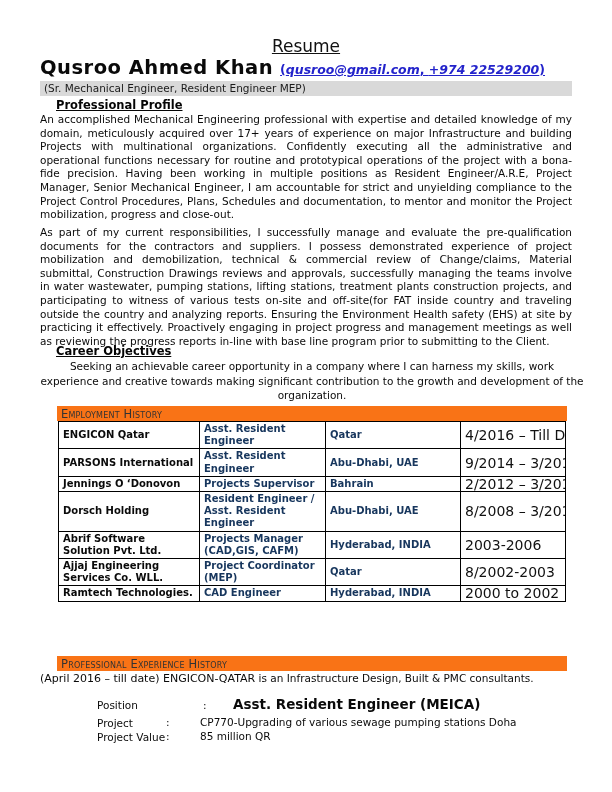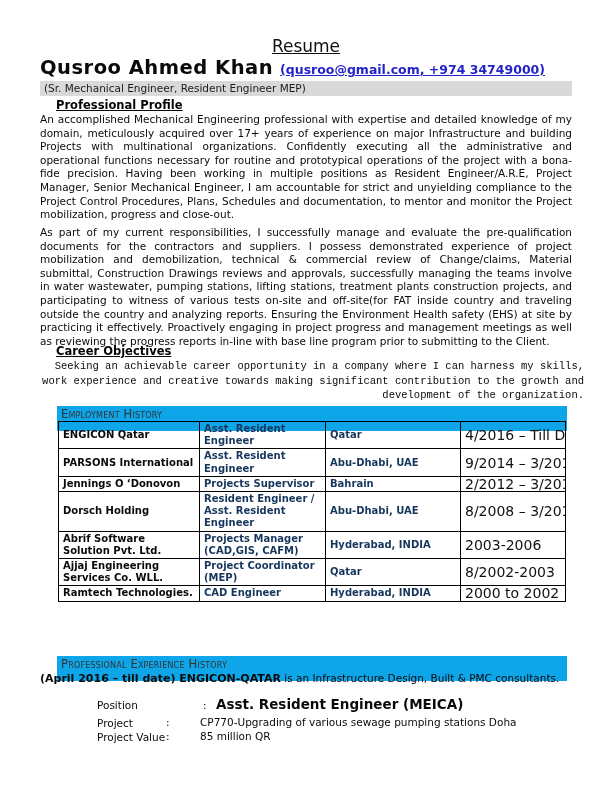--- a/index.html
+++ b/index.html
@@ -10,38 +10,38 @@
   .doc-title{
     position:absolute;top:36px;left:0;width:612px;text-align:center;
     font-size:17px;font-weight:500;text-decoration:underline;color:#111;
   }
   .name-line{
     position:absolute;top:56px;left:40px;width:548px;
     display:flex;align-items:baseline;gap:7px;white-space:nowrap;
   }
   .name{font-size:19.5px;font-weight:bold;letter-spacing:0.5px;color:#0a0a0a;}
   .contact{font-size:12.5px;font-weight:bold;color:#2323cb;}
-  .contact a{color:#2323cb;text-decoration:underline;cursor:pointer;}
+  .contact a{color:#2323cb;text-decoration:underline;cursor:pointer;font-style:italic;}
   .contact .punct{text-decoration:underline;}
   .subtitle-bar{
     position:absolute;top:81px;left:40px;width:528px;background:#d9d9d9;
     font-size:10.5px;color:#1a1a1a;padding:1px 0 2px 4px;
   }
   .sec-heading{
     position:absolute;left:40px;font-size:11.5px;font-weight:bold;
     text-decoration:underline;color:#050505;margin-left:16px;
   }
   .body-par{
     position:absolute;left:40px;width:532px;font-size:10.5px;
     line-height:13.6px;text-align:justify;color:#0a0a0a;
   }
   .banner{
-    position:absolute;left:57px;width:506px;background:#0ea5e9;
+    position:absolute;left:57px;width:506px;background:#f97316;
     font-variant:small-caps;font-size:11.5px;color:#333;
-    padding:1px 0 10px 4px;letter-spacing:0.2px;
+    padding:1px 0 0 4px;letter-spacing:0.2px;
   }
   table.emp{
     position:absolute;top:421px;left:58px;width:507px;
     border-collapse:collapse;table-layout:fixed;
     font-size:10px;line-height:12.2px;
   }
   table.emp td,table.emp th{
     border:1px solid #000;padding:1px 4px;vertical-align:middle;
     overflow:hidden;text-align:left;
   }
@@ -50,52 +50,52 @@
     color:#0b0b14;font-size:10.5px;
   }
   td.company{font-weight:bold;color:#0a0a0a;}
   td.position{font-weight:bold;color:#17365d;}
   td.country{font-weight:bold;color:#17365d;}
   td.year{color:#111;white-space:nowrap;font-size:14px;}
   .intro-line{
     position:absolute;top:672px;left:40px;width:548px;font-size:10.5px;color:#0a0a0a;
     white-space:nowrap;
   }
-  .intro-line .b{font-weight:bold;font-size:11px;}
+  .intro-line .b{font-weight:normal;font-size:11px;}
   .details{position:absolute;top:698px;left:40px;width:548px;}
   .drow{position:relative;height:14px;font-size:10.5px;color:#0a0a0a;}
   .drow.first{height:18px;}
   .dlabel{position:absolute;left:57px;top:1px;}
   .dcolon1{position:absolute;left:163px;top:1px;}
-  .dvalue1{position:absolute;left:176px;top:-2px;font-weight:bold;font-size:13.5px;}
+  .dvalue1{position:absolute;left:193px;top:-2px;font-weight:bold;font-size:13.5px;}
   .dcolon2{position:absolute;left:126px;top:0;}
   .dvalue2{position:absolute;left:160px;top:0;}
 </style>
 </head>
 <body>
 
 <div class="page">
 
   <div class="doc-title">Resume</div>
 
   <div class="name-line">
     <span class="name">Qusroo Ahmed Khan</span>
-    <span class="contact"><span class="punct">(</span><a class="email">qusroo@gmail.com</a><span class="punct">, </span><a class="phone">+974 34749000</a><span class="punct">)</span></span>
+    <span class="contact"><span class="punct">(</span><a class="email">qusroo@gmail.com</a><span class="punct">, </span><a class="phone">+974 22529200</a><span class="punct">)</span></span>
   </div>
 
   <div class="subtitle-bar">
     <span>(Sr. Mechanical Engineer, Resident Engineer MEP)</span>
   </div>
 
   <div class="sec-heading" style="top:98px;">Professional Profile</div>
   <div class="body-par" style="top:113px;">An accomplished Mechanical Engineering professional with expertise and detailed knowledge of my domain, meticulously acquired over 17+ years of experience on major Infrastructure and building Projects with multinational organizations. Confidently executing all the administrative and operational functions necessary for routine and prototypical operations of the project with a bona-fide precision.  Having been working in multiple positions as Resident Engineer/A.R.E, Project Manager, Senior Mechanical Engineer, I am accountable for strict and unyielding compliance to the Project Control Procedures, Plans, Schedules and documentation, to mentor and monitor the Project mobilization, progress and close-out.</div>
   <div class="body-par" style="top:226px;">As part of my current responsibilities, I successfully manage and evaluate the pre-qualification documents for the contractors and suppliers. I possess demonstrated experience of project mobilization and demobilization, technical &amp; commercial review of Change/claims, Material submittal, Construction Drawings reviews and approvals, successfully managing the teams involve in water wastewater, pumping stations, lifting stations, treatment plants construction projects, and participating to witness of various tests on-site and off-site(for FAT inside country and traveling outside the country and analyzing reports. Ensuring the Environment Health safety (EHS) at site by practicing it effectively. Proactively engaging in project progress and management meetings as well as reviewing the progress reports in-line with base line program prior to submitting to the Client.</div>
 
   <div class="sec-heading" style="top:344px;">Career Objectives</div>
-  <div class="body-par" style="top:359px;width:544px;text-align:right;line-height:14.5px;font-family:Liberation Mono, monospace;">Seeking an achievable career opportunity in a company where I can harness my skills, work experience and creative towards making significant contribution to the growth and development of the organization.</div>
+  <div class="body-par" style="top:359px;width:544px;text-align:center;line-height:14.5px;">Seeking an achievable career opportunity in a company where I can harness my skills, work experience and creative towards making significant contribution to the growth and development of the organization.</div>
 
   <div class="banner" style="top:406px;">Employment History</div>
 
   <table class="emp">
     <colgroup>
       <col style="width:141px">
         <col style="width:126px">
         <col style="width:135px">
         <col style="width:105px">
     </colgroup>

